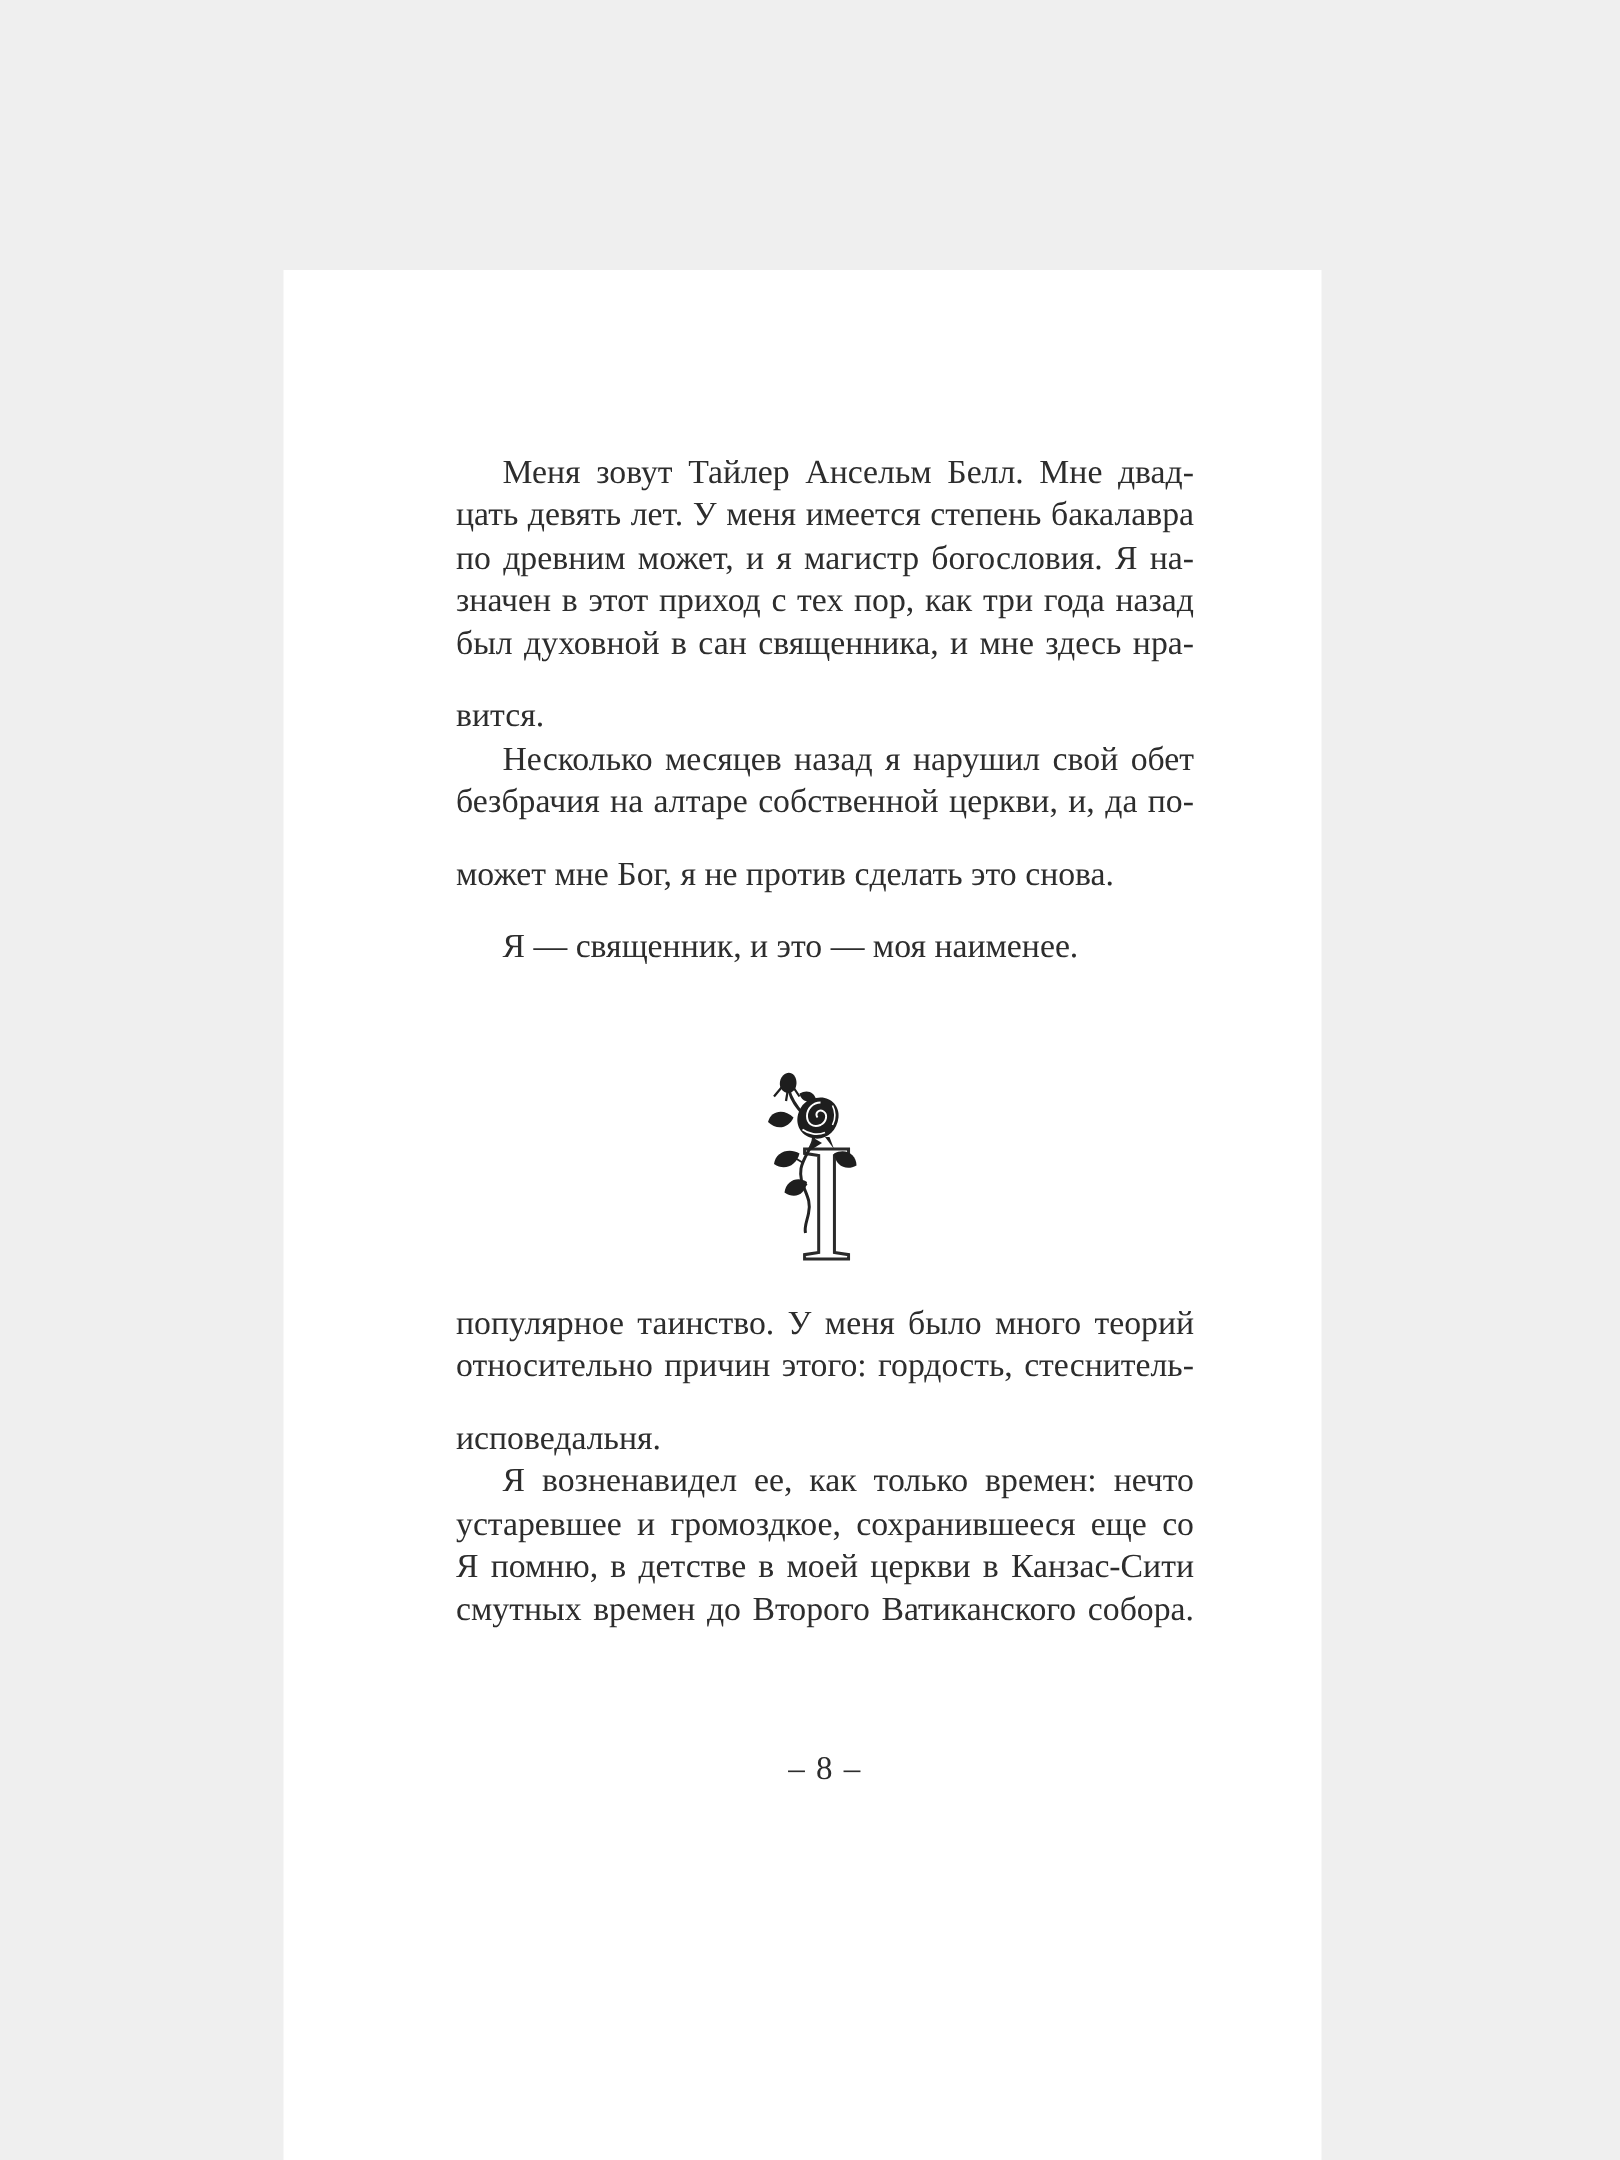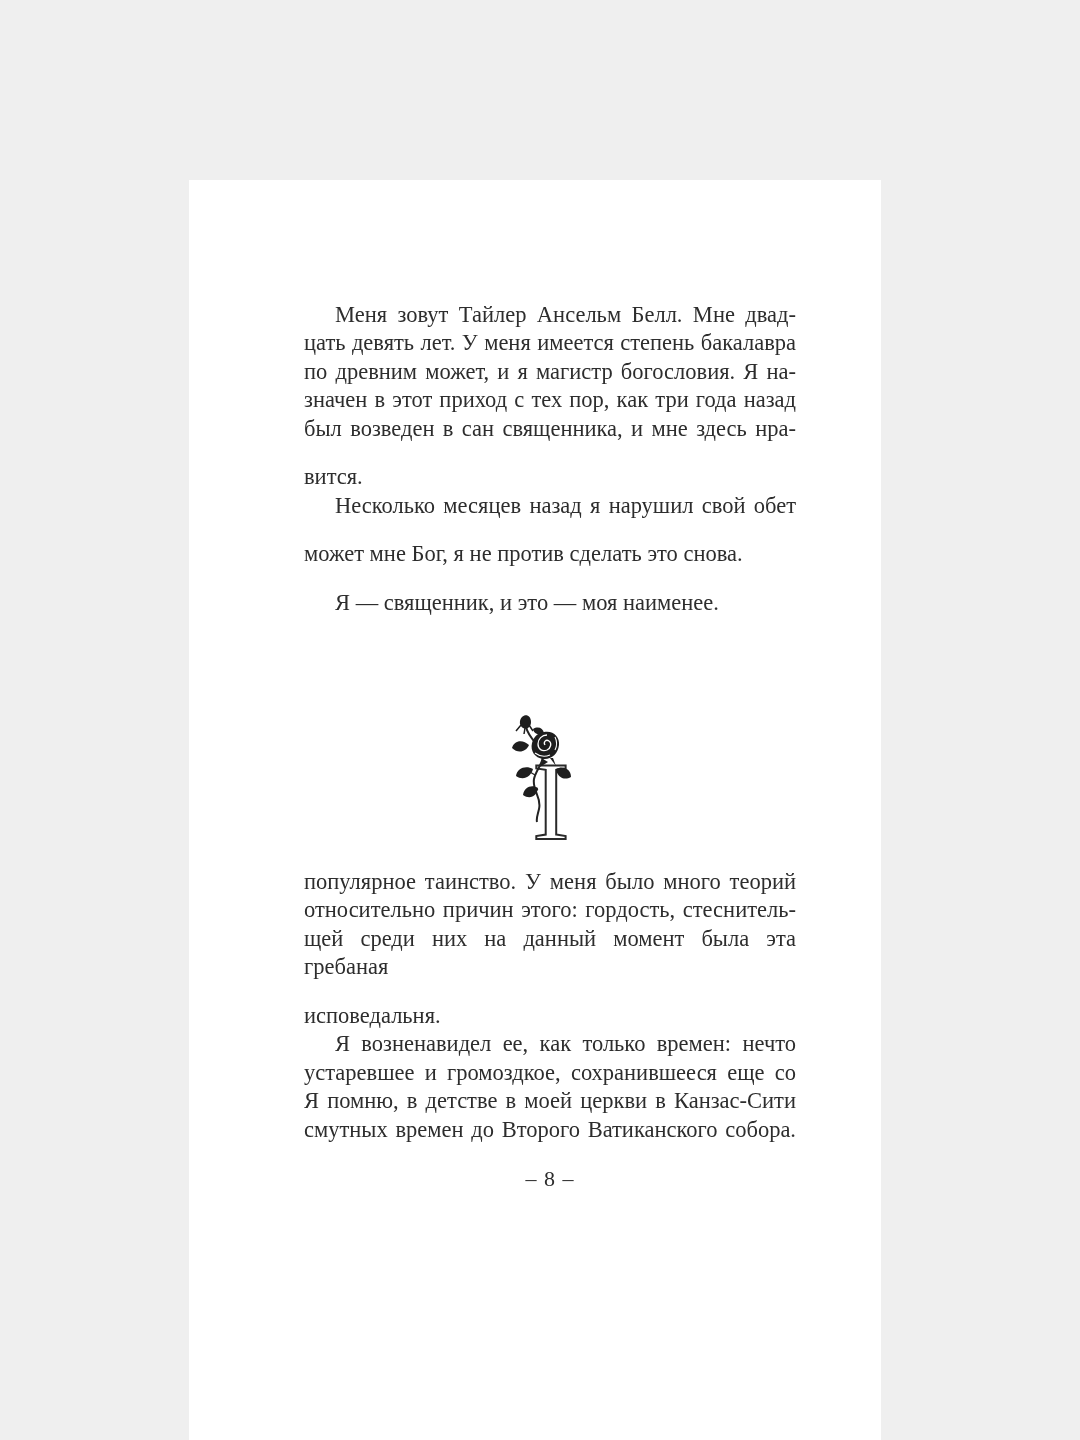--- a/index.html
+++ b/index.html
@@ -67,25 +67,26 @@
 
 <div class="backdrop">
   <div class="book-page">
 
     <div class="text-block" id="block-top">
         <div class="para">
           <div class="line indent">Меня зовут Тайлер Ансельм Белл. Мне двад-</div>
           <div class="line">цать девять лет. У меня имеется степень бакалавра</div>
           <div class="line">по древним может, и я магистр богословия. Я на-</div>
           <div class="line">значен в этот приход с тех пор, как три года назад</div>
-          <div class="line">был возведен в сан священника, и мне здесь нра-</div>
+          <div class="line">был духовной в сан священника, и мне здесь нра-</div>
           <div class="line last">вится.</div>
         </div>
         <div class="para">
           <div class="line indent">Несколько месяцев назад я нарушил свой обет</div>
+          <div class="line">безбрачия на алтаре собственной церкви, и, да по-</div>
           <div class="line last">может мне Бог, я не против сделать это снова.</div>
         </div>
         <div class="para">
           <div class="line indent last">Я — священник, и это — моя наименее.</div>
         </div>
       </div>
 
     <div class="ornament">
       <svg viewBox="0 0 64 132" xmlns="http://www.w3.org/2000/svg">
 
@@ -110,21 +111,20 @@
         <path d="M24,56 C17,52 8,55 7,63 C14,68 22,64 24,56 Z" fill="#1e1e1e"></path>
         <path d="M29,75 C23,71 15,74 14,82 C21,87 28,83 29,75 Z" fill="#1e1e1e"></path>
         <path d="M47,56 C54,52 62,56 62,64 C55,68 48,64 47,56 Z" fill="#1e1e1e"></path>
       </svg>
     </div>
 
     <div class="text-block" id="block-bottom">
         <div class="para">
           <div class="line">популярное таинство. У меня было много теорий</div>
           <div class="line">относительно причин этого: гордость, стеснитель-</div>
-          <div class="line">щей среди них на данный момент была эта гребаная</div>
           <div class="line last">исповедальня.</div>
         </div>
         <div class="para">
           <div class="line indent">Я возненавидел ее, как только времен: нечто</div>
           <div class="line">устаревшее и громоздкое, сохранившееся еще со</div>
           <div class="line">Я помню, в детстве в моей церкви в Канзас-Сити</div>
           <div class="line">смутных времен до Второго Ватиканского собора.</div>
         </div>
       </div>
 

